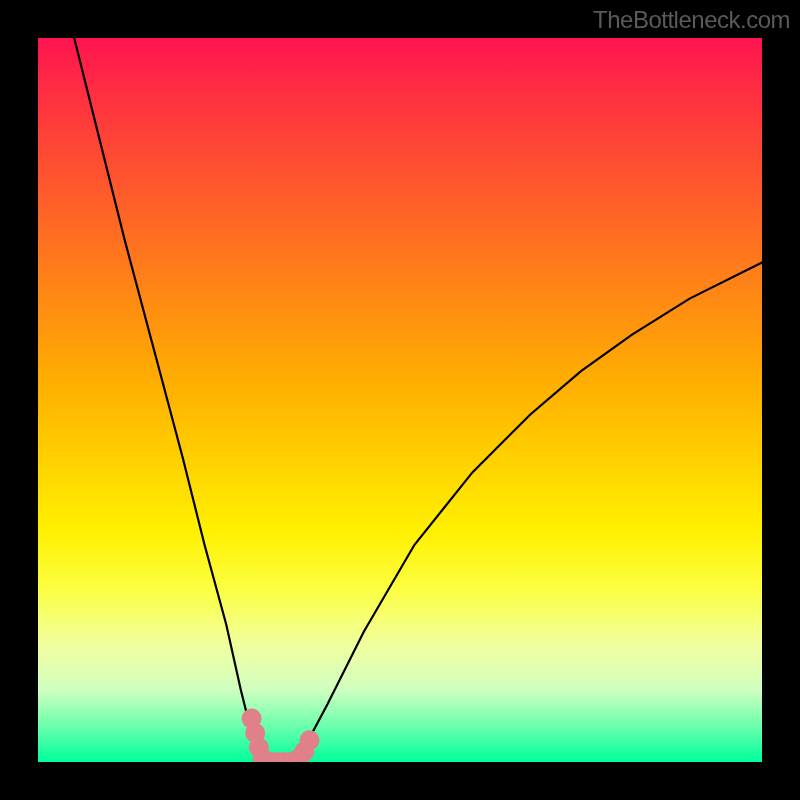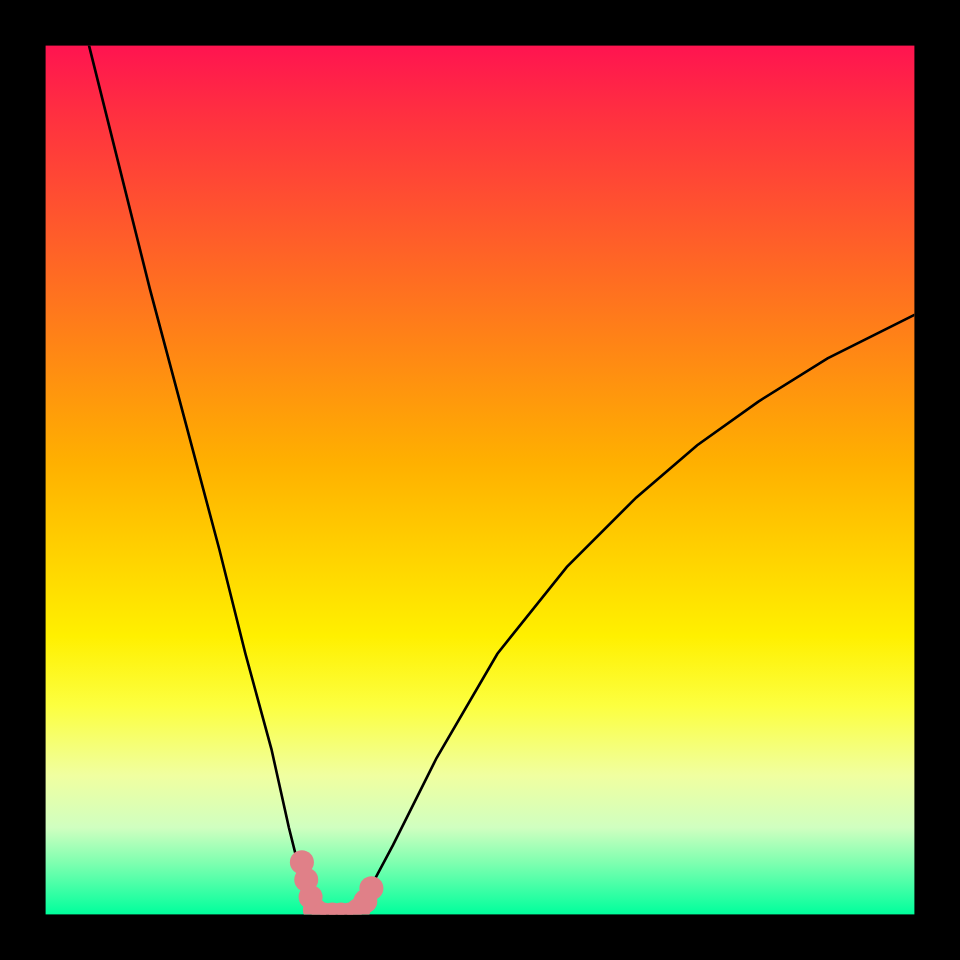--- a/index.html
+++ b/index.html
@@ -58,20 +58,21 @@
     width: 724px;
     height: 724px;
     z-index: 6;
   }
 </style>
 </head>
 <body>
 
 <div class="chart-container">
 
+  <div class="watermark">TheBottleneck.com</div>
 
   <div class="plot-area"></div>
 
   <svg class="curve-layer" viewBox="0 0 724 724" preserveAspectRatio="none">
     <path id="curve-path" fill="none" stroke="#000000" stroke-width="2.2" stroke-linecap="round" d="M36.20 0.00 L57.92 86.88 L86.88 202.72 L115.84 311.32 L144.80 419.92 L166.52 506.80 L188.24 586.44 L202.72 651.60 L213.58 695.04 L224.44 720.38 L231.68 724.00 L238.92 724.00 L246.16 724.00 L253.40 724.00 L260.64 720.38 L289.60 666.08 L325.80 593.68 L376.48 506.80 L434.40 434.40 L492.32 376.48 L543.00 333.04 L593.68 296.84 L651.60 260.64 L724.00 224.44"></path>
   </svg>
 
   <svg class="marker-layer" viewBox="0 0 724 724" preserveAspectRatio="none">
     <g id="marker-group">
         <circle cx="213.58" cy="680.56" r="10" fill="#e08088"></circle>

